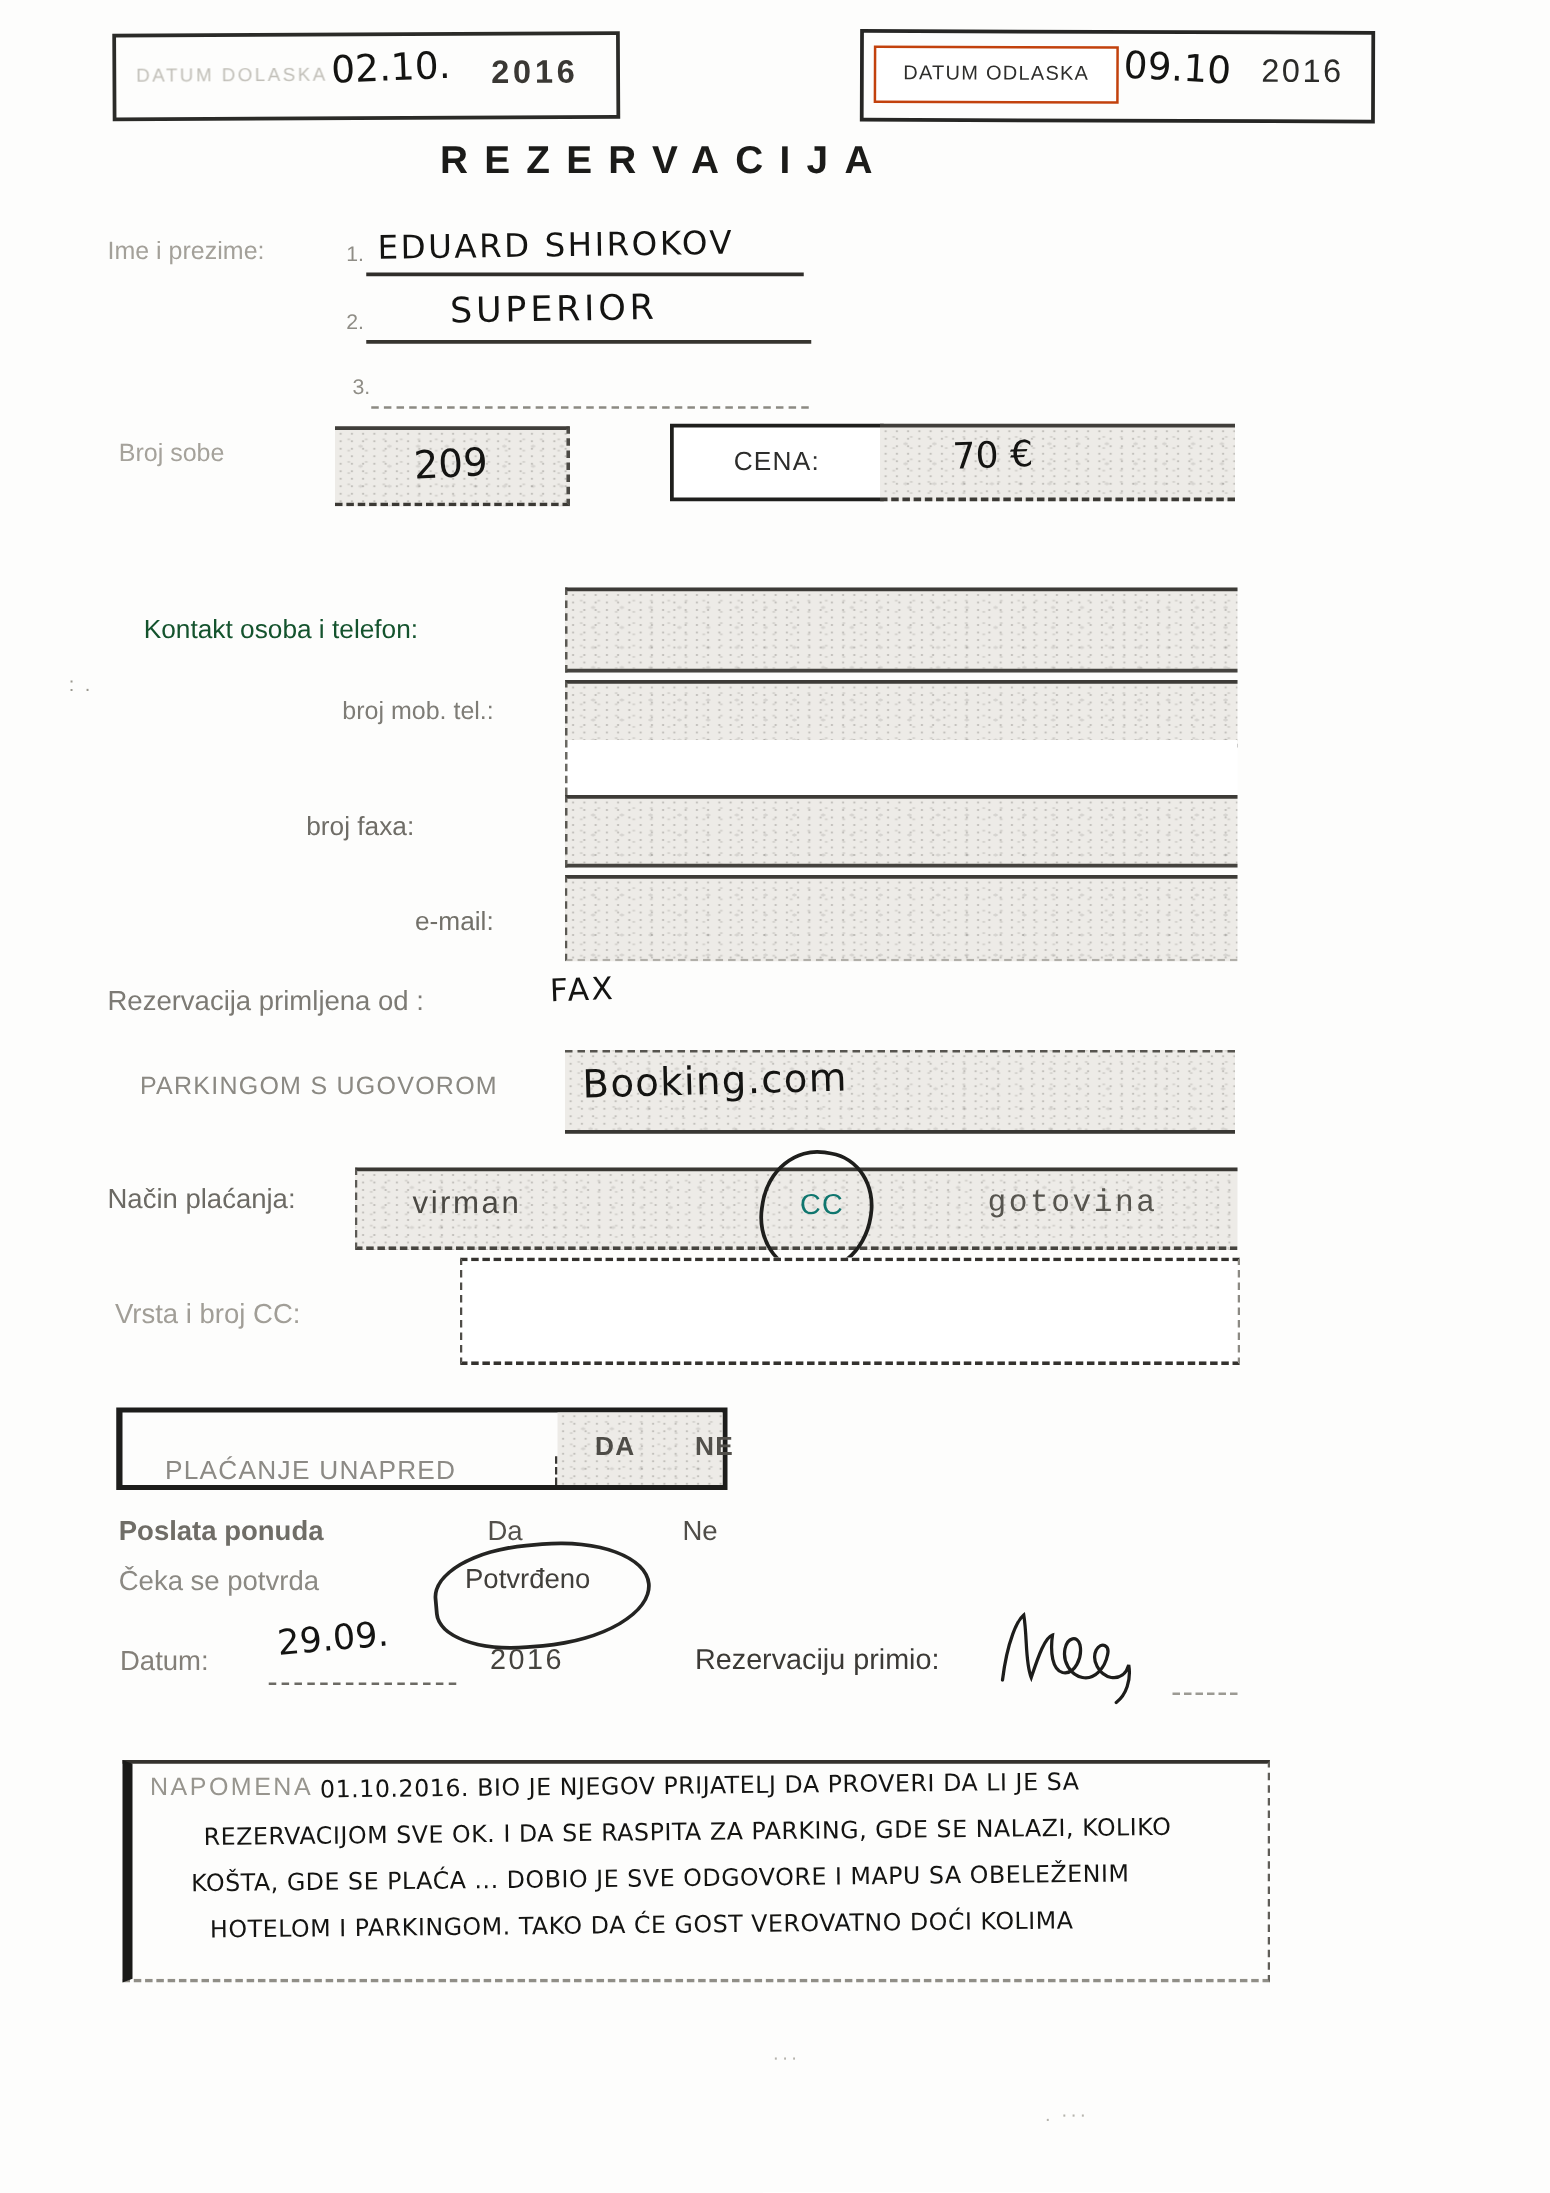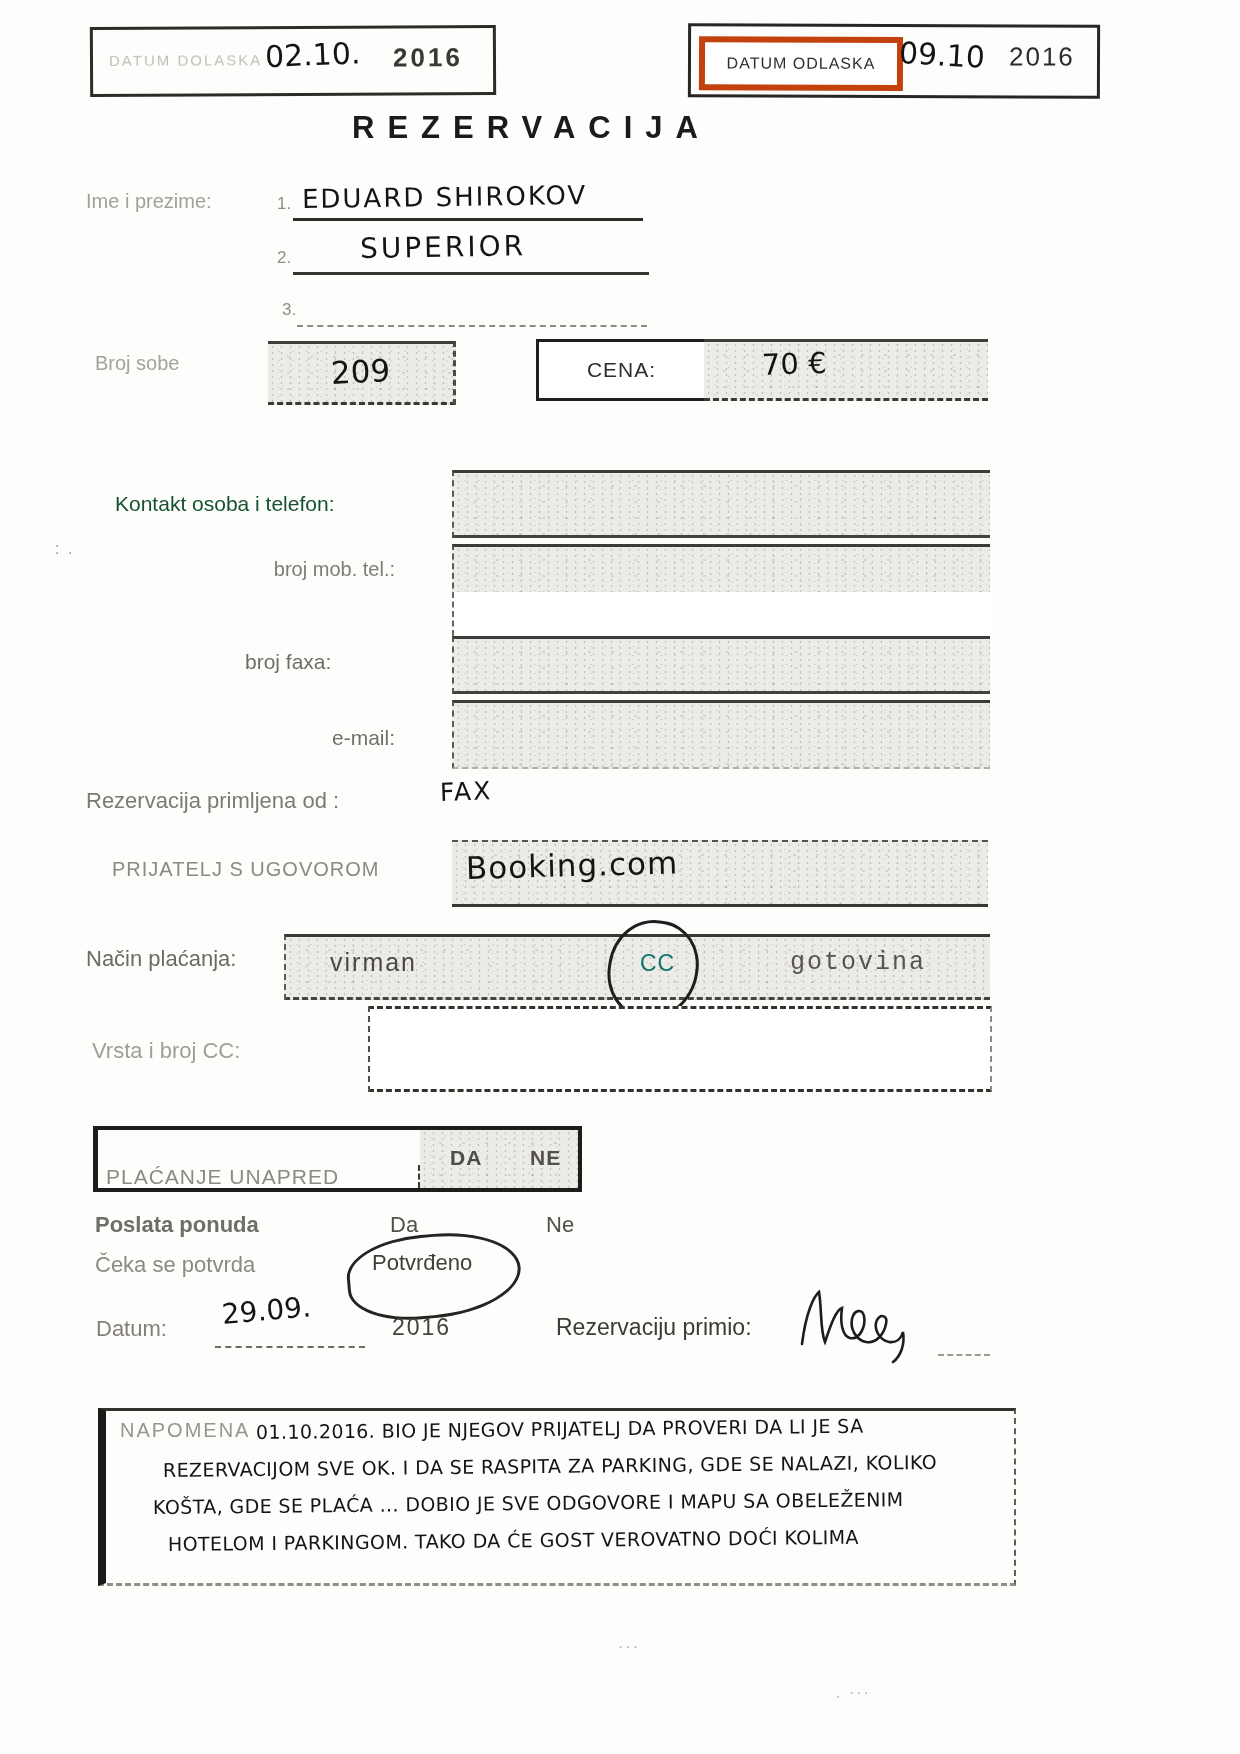--- a/index.html
+++ b/index.html
@@ -40,21 +40,21 @@
   }
   #stamp-arrival .lbl{left:16px;top:22px;font-size:15px;letter-spacing:2px;color:#c1bfb8;}
   #stamp-arrival .hwv{left:172px;top:10px;font-size:30px;transform:rotate(-2deg);}
   #stamp-arrival .yr{left:300px;top:14px;font-size:26px;font-weight:bold;letter-spacing:3px;color:#3a3834;}
   #stamp-departure{
     left:688px;top:24px;width:406px;height:68px;
     border:3px solid #262624;transform:rotate(0.2deg);
   }
   #stamp-departure .innerbox{
     left:8px;top:10px;width:192px;height:42px;background:#fff;
-    border:6px solid #c2410c;display:flex;align-items:center;justify-content:center;
+    border:2px solid #c2410c;display:flex;align-items:center;justify-content:center;
     font-size:16px;letter-spacing:1px;color:#2e2e2c;
   }
   #stamp-departure .hwv{left:208px;top:8px;font-size:30px;transform:rotate(3deg);}
   #stamp-departure .yr{left:318px;top:14px;font-size:26px;letter-spacing:2px;color:#2c2c2a;}
   
   #doc-title{
     left:352px;top:110px;font-size:31px;font-weight:bold;
     letter-spacing:13px;color:#1b1b19;filter:blur(0.2px);
   }
   
@@ -108,21 +108,21 @@
     border:3px solid #1e1e1c;border-radius:50% 46% 54% 48%;transform:rotate(9deg);}
   #pay-gotovina{left:790px;top:948px;font-size:25px;color:#57554f;letter-spacing:2px;font-family:Liberation Mono, monospace;}
   
   #cc-label{left:92px;top:1038px;font-size:22px;color:#a19e97;}
   #cc-box{left:368px;top:1006px;width:620px;height:80px;background:#fff;
     border-top:3px dashed #34322e;border-bottom:3px dashed #34322e;
     border-left:2px dashed #4f4d48;border-right:2px dashed #8c8a84;}
   
   #prepay-box{left:93px;top:1126px;width:480px;height:58px;
     border:4px solid #1d1d1b;border-left-width:5px;display:flex;}
-  #prepay-left{width:312px;display:flex;align-items:center;padding-left:8px;
+  #prepay-left{width:312px;display:flex;align-items:center;padding-left:34px;
     border-right:2px dashed #3b3935;margin-top:35px;}
   #prepay-left span{font-size:21px;letter-spacing:1px;color:#8c8a85;}
   #prepay-right{flex:1;position:relative;}
   #prepay-da{left:30px;top:16px;font-size:21px;font-weight:bold;color:#4e4c47;letter-spacing:1px;}
   #prepay-ne{left:110px;top:16px;font-size:21px;font-weight:bold;color:#52504b;letter-spacing:1px;}
   
   #offer-label{left:95px;top:1212px;font-size:22px;color:#6f6d67;font-weight:bold;}
   #offer-da{left:390px;top:1212px;font-size:22px;color:#53504b;}
   #offer-ne{left:546px;top:1212px;font-size:22px;color:#504e49;}
   #confirm-label{left:95px;top:1252px;font-size:22px;color:#8b8983;}
@@ -194,21 +194,21 @@
   <div id="mob-box" class="abs speckle fieldbox"></div>
   <div id="blank-box" class="abs"></div>
   <div id="fax-label" class="abs print faded2">broj faxa:</div>
   <div id="fax-box" class="abs speckle fieldbox"></div>
   <div id="email-label" class="abs print faded2">e-mail:</div>
   <div id="email-box" class="abs speckle fieldbox"></div>
 
   <div id="received-label" class="abs print faded2">Rezervacija primljena od :</div>
   <span id="received-hw" class="abs hw">FAX</span>
 
-  <div id="company-label" class="abs print faded2">PRIJATELJ S UGOVOROM</div>
+  <div id="company-label" class="abs print faded2">PARKINGOM S UGOVOROM</div>
   <div id="company-box" class="abs speckle">
     <span id="company-hw" class="abs hw">Booking.com</span>
   </div>
 
   <div id="payment-label" class="abs print faded2">Način plaćanja:</div>
   <div id="payment-box" class="abs speckle"></div>
   <span id="pay-virman" class="abs print faded2">virman</span>
   <span id="pay-cc" class="abs print">CC</span>
   <div id="cc-circle" class="abs"></div>
   <span id="pay-gotovina" class="abs print faded">gotovina</span>

